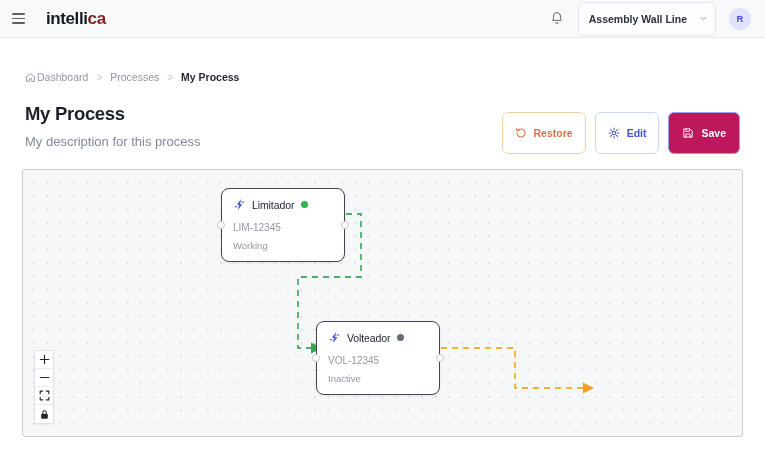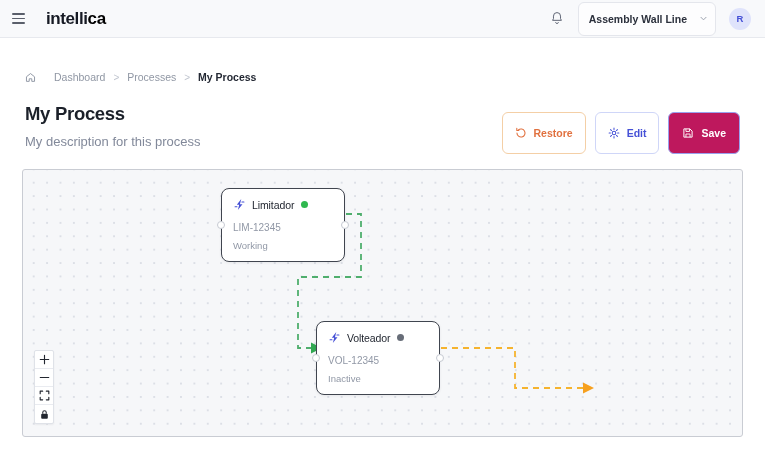--- a/index.html
+++ b/index.html
@@ -28,21 +28,21 @@
   .hamburger i:nth-child(2){ width: 13px; }
   .hamburger i:nth-child(3){ width: 13px; }
 
   .logo {
     margin-left: 16px;
     font-size: 17px;
     font-weight: 700;
     letter-spacing: -0.4px;
   }
   .logo .dark { color: #161a24; }
-  .logo .accent { color: #000000; margin-top: 28px; }
+  .logo .accent { color: #7f1d1d; margin-top: 28px; }
 
   .topbar-right { margin-left: auto; display: flex; align-items: center; gap: 13px; }
 
   .bell { width: 16px; height: 17px; cursor: pointer; }
 
   .line-select {
     height: 34px;
     min-width: 122px;
     background: #fdfdfe;
     border: 1px solid #e4e6ec;
@@ -64,21 +64,21 @@
   }
 
   
   .breadcrumb {
     height: 34px;
     display: flex; align-items: center;
     padding: 0 0 0 25px;
     gap: 8px;
     margin-top: 22px;
   }
-  .crumb { font-size: 10.5px; color: #9097a4; display: flex; align-items: center; gap: 18px; cursor: pointer; }
+  .crumb { font-size: 10.5px; color: #9097a4; display: flex; align-items: center; gap: 1px; cursor: pointer; }
   .crumb.current { color: #242934; font-weight: 700; cursor: default; }
   .crumb-sep { font-size: 10px; color: #c0c5cf; }
   .home-ico { width: 11px; height: 11px; }
 
   
   .heading {
     padding: 9px 25px 0 25px;
     display: flex; align-items: flex-start;
   }
   .heading h1 { font-size: 18.5px; color: #1b2029; letter-spacing: -0.3px; }

